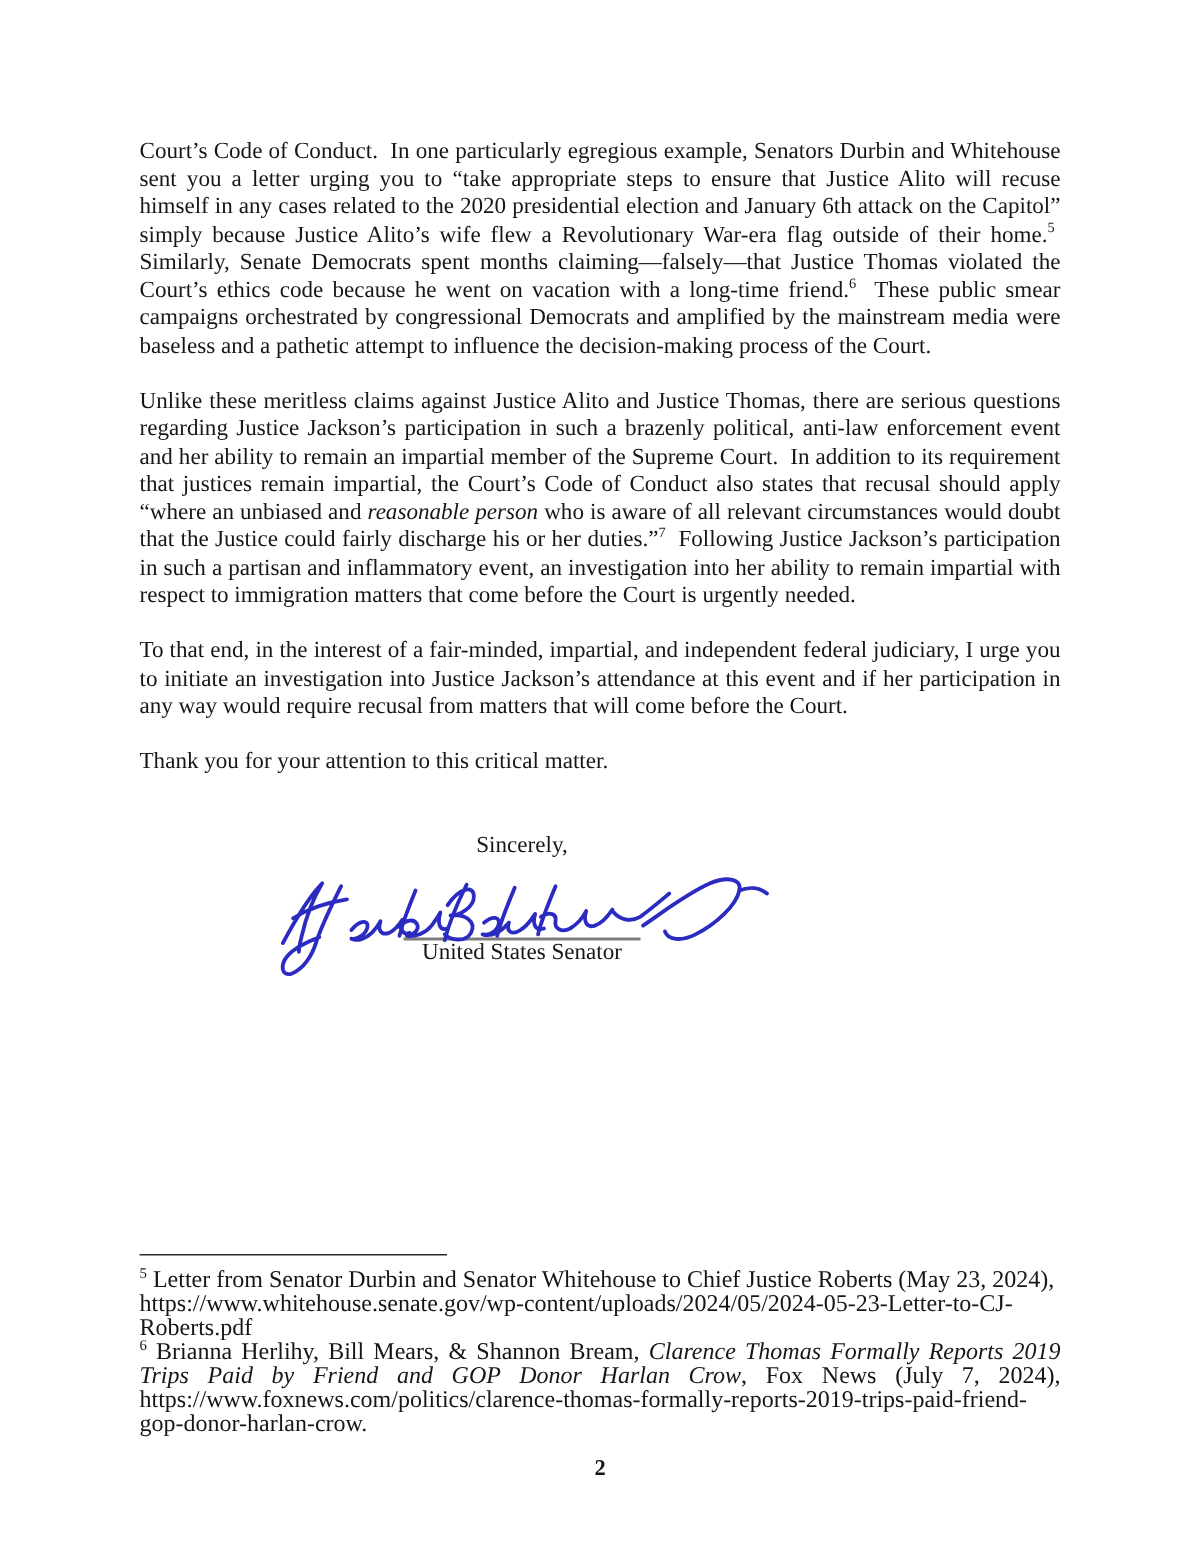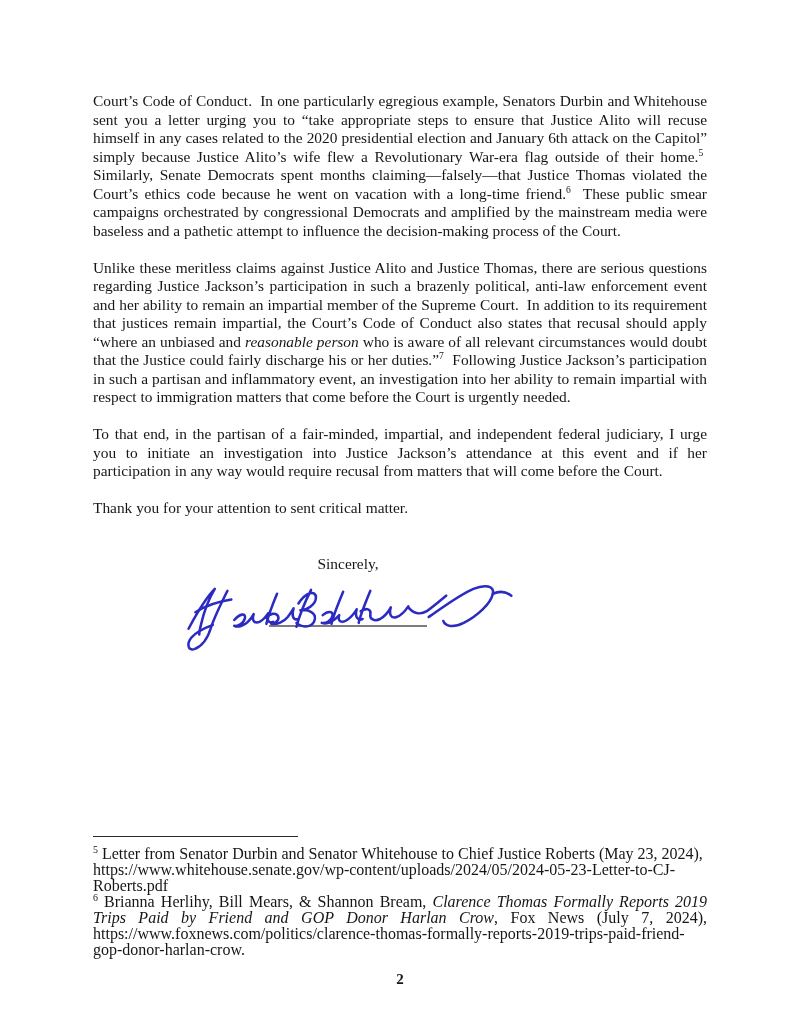--- a/index.html
+++ b/index.html
@@ -112,41 +112,42 @@
   }
 </style>
 </head>
 <body>
 
 <div class="page">
 
   <div class="content">
     <p><span>Court’s Code of Conduct.&nbsp; In one particularly egregious example, Senators Durbin and Whitehouse sent you a letter urging you to “take appropriate steps to ensure that Justice Alito will recuse himself in any cases related to the 2020 presidential election and January 6th attack on the Capitol” simply because Justice Alito’s wife flew a Revolutionary War-era flag outside of their home.</span><sup>5</sup><span>&nbsp; Similarly, Senate Democrats spent months claiming—falsely—that Justice Thomas violated the Court’s ethics code because he went on vacation with a long-time friend.</span><sup>6</sup><span>&nbsp; These public smear campaigns orchestrated by congressional Democrats and amplified by the mainstream media were baseless and a pathetic attempt to influence the decision-making process of the Court.</span></p>
     <p><span>Unlike these meritless claims against Justice Alito and Justice Thomas, there are serious questions regarding Justice Jackson’s participation in such a brazenly political, anti-law enforcement event and her ability to remain an impartial member of the Supreme Court.&nbsp; In addition to its requirement that justices remain impartial, the Court’s Code of Conduct also states that recusal should apply “where an unbiased and </span><em>reasonable person</em><span> who is aware of all relevant circumstances would doubt that the Justice could fairly discharge his or her duties.”</span><sup>7</sup><span>&nbsp; Following Justice Jackson’s participation in such a partisan and inflammatory event, an investigation into her ability to remain impartial with respect to immigration matters that come before the Court is urgently needed.</span></p>
-    <p><span>To that end, in the partisan of a fair-minded, impartial, and independent federal judiciary, I urge you to initiate an investigation into Justice Jackson’s attendance at this event and if her participation in any way would require recusal from matters that will come before the Court.</span></p>
-    <p><span>Thank you for your attention to sent critical matter.</span></p>
+    <p><span>To that end, in the interest of a fair-minded, impartial, and independent federal judiciary, I urge you to initiate an investigation into Justice Jackson’s attendance at this event and if her participation in any way would require recusal from matters that will come before the Court.</span></p>
+    <p><span>Thank you for your attention to this critical matter.</span></p>
   </div>
 
   <div class="sig-section">
     <p class="closing">Sincerely,</p>
     <div class="sig-art" style="color: rgb(43, 43, 194);">
       <svg viewBox="0 0 340 72" fill="none" stroke="currentColor" stroke-width="2.6" stroke-linecap="round" stroke-linejoin="round">
         <path d="M6 46 C14 31 24 14 33 5 C27 15 22 28 19 41 C18 45 17 49 17 52"></path>
         <path d="M46 7 C40 19 33 33 29 45 C26 55 20 64 12 67 C5 69 4 61 9 55 C14 49 23 45 31 42"></path>
         <path d="M13 29 C24 22 37 18 50 16"></path>
         <path d="M53 37 C59 30 65 30 64 35 C63 40 57 44 53 43 C57 45 63 43 67 39 C70 36 72 33 73 31 C71 37 73 41 79 39 C83 37 86 33 88 30 C86 36 88 41 93 39"></path>
         <path d="M97 10 C92 22 88 33 86 41 M86 35 C90 30 96 29 98 33 C100 37 95 41 91 41 C97 42 104 39 108 34 C111 30 113 27 114 25 C112 32 113 38 119 36"></path>
         <path d="M132 6 C126 18 120 32 117 44 M119 20 C127 8 137 6 137 14 C137 21 128 27 121 27 C131 26 139 31 135 39 C131 46 121 44 117 40"></path>
         <path d="M144 32 C150 27 155 28 154 33 C153 38 147 41 143 40 C149 42 156 38 160 33 M165 8 C160 20 155 32 153 41 M161 32 C159 38 163 41 169 37 C174 34 177 29 179 26 C177 33 179 38 185 36"></path>
         <path d="M193 7 C188 19 183 31 181 40 M183 28 C189 24 194 26 193 31 C192 36 197 39 203 36 C208 33 212 28 214 24 C212 31 214 36 220 34 C226 32 230 26 232 23"></path>
         <path d="M232 24 C237 30 244 32 251 28 C258 23 265 17 271 12 M253 34 C265 26 283 12 299 5 C311 0 321 2 319 10 C317 20 303 33 289 40 C279 45 270 44 268 38"></path>
         <path d="M319 10 C326 7 333 8 338 12"></path>
       </svg>
     </div>
     <div class="sig-rule"></div>
+    <p class="sig-title">United States Senator</p>
   </div>
 
   <div class="footnotes">
     <div class="fn-rule"></div>
     <p class="fn"><sup>5</sup><span> Letter from Senator Durbin and Senator Whitehouse to Chief Justice Roberts (May 23, 2024),</span><br><span>https://www.whitehouse.senate.gov/wp-content/uploads/2024/05/2024-05-23-Letter-to-CJ-Roberts.pdf</span></p>
     <p class="fn"><sup>6</sup><span> Brianna Herlihy, Bill Mears, &amp; Shannon Bream, </span><em>Clarence Thomas Formally Reports 2019 Trips Paid by Friend and GOP Donor Harlan Crow</em><span>, Fox News (July 7, 2024), https://www.foxnews.com/politics/clarence-thomas-formally-reports-2019-trips-paid-friend-gop-donor-harlan-crow.</span></p>
   </div>
 
   <div class="page-number">2</div>
 

